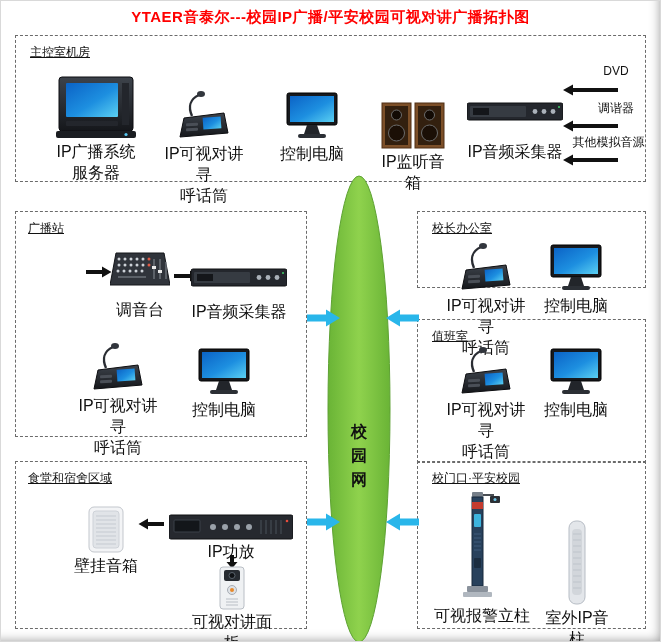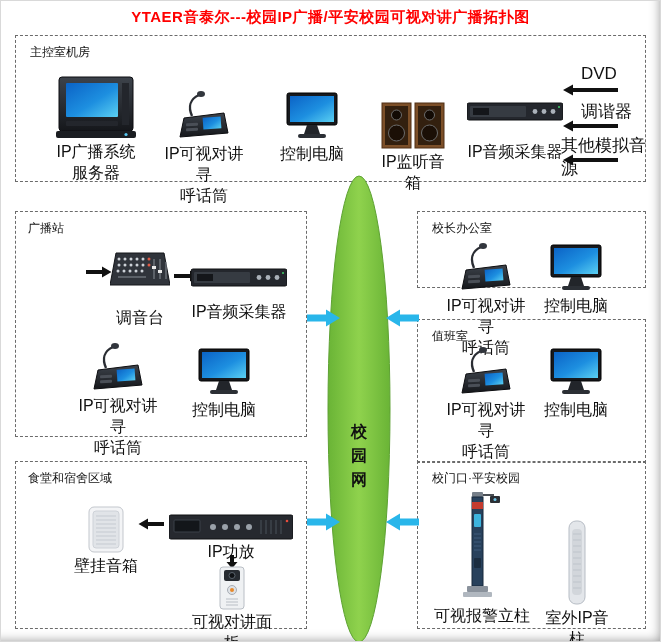--- a/index.html
+++ b/index.html
@@ -3,24 +3,24 @@
 <meta charset="utf-8">
 <style>
   * { margin:0; padding:0; box-sizing:border-box; }
   body { font-family:"Liberation Sans","DejaVu Sans",sans-serif; background:#fff; }
   .canvas { position:relative; width:661px; height:642px; background:#fff;
             border:1px solid #d9d9d9; overflow:hidden;
             box-shadow: inset -7px -7px 12px -8px rgba(0,0,0,.45); }
   .title { position:absolute; top:7px; left:0; width:100%; text-align:center;
            color:#f00; font-weight:bold; font-size:15px; letter-spacing:.5px; }
   .sec { position:absolute; border:1px dashed #6b6b6b; }
-  .sec-label { position:absolute; font-size:12px; color:#111; white-space:nowrap; }
+  .sec-label { position:absolute; font-size:12px; color:#111; white-space:nowrap;text-decoration:underline; }
   .grp { position:absolute; display:flex; flex-direction:column; align-items:center; gap:2px; }
   .dev-label { font-size:16px; color:#111; text-align:center; white-space:pre-line; line-height:1.3; }
-  .src-label { position:absolute; font-size:17px; color:#111; text-align:left; }
+  .src-label { position:absolute; font-size:12px; color:#111; text-align:center; }
   .arr { position:absolute; line-height:0; }
   .net { position:absolute; }
   .net-text { font-weight:bold; font-size:16px; fill:#111; }
   svg { display:block; }
 </style>
 </head>
 <body>
 
 <svg width="0" height="0" style="position:absolute">
   <defs>
@@ -141,21 +141,21 @@
   <div class="sec" style="left:14px;top:210px;width:292px;height:226px">
     <div class="sec-label" style="left:12px;top:8px">广播站</div>
 
 
     <div class="arr" style="left:70px;top:54px">
       <svg width="26" height="12" viewBox="0 0 26 12">
           <path d="M0,4 H16 V0.5 L25.5,6 L16,11.5 V8 H0 Z" fill="#111"></path>
         </svg>
     </div>
 
-    <div class="grp" style="left:90px;top:34px;width:68px;gap:16px">
+    <div class="grp" style="left:90px;top:34px;width:68px;gap:8px">
       <svg width="60" height="46" viewBox="0 0 60 46">
         <path d="M6,7 L54,7 L60,39 L0,39 Z" fill="#30343b" stroke="#14161a"></path>
         <g fill="#ccd1d7">
           <circle cx="9" cy="13" r="1.5"></circle>
             <circle cx="15" cy="13" r="1.5"></circle>
             <circle cx="21" cy="13" r="1.5"></circle>
             <circle cx="27" cy="13" r="1.5"></circle>
             <circle cx="33" cy="13" r="1.5"></circle>
           <circle cx="9" cy="19" r="1.5"></circle>
             <circle cx="15" cy="19" r="1.5"></circle>

